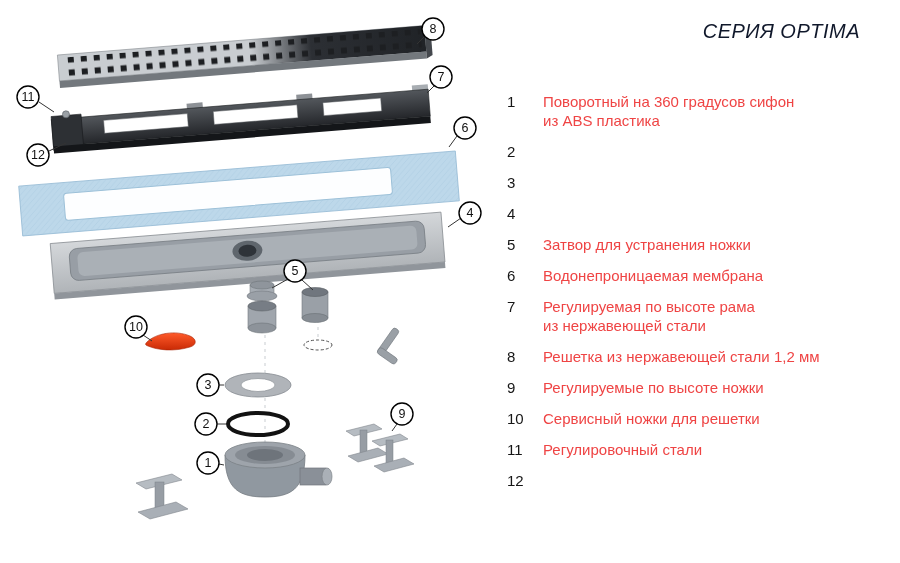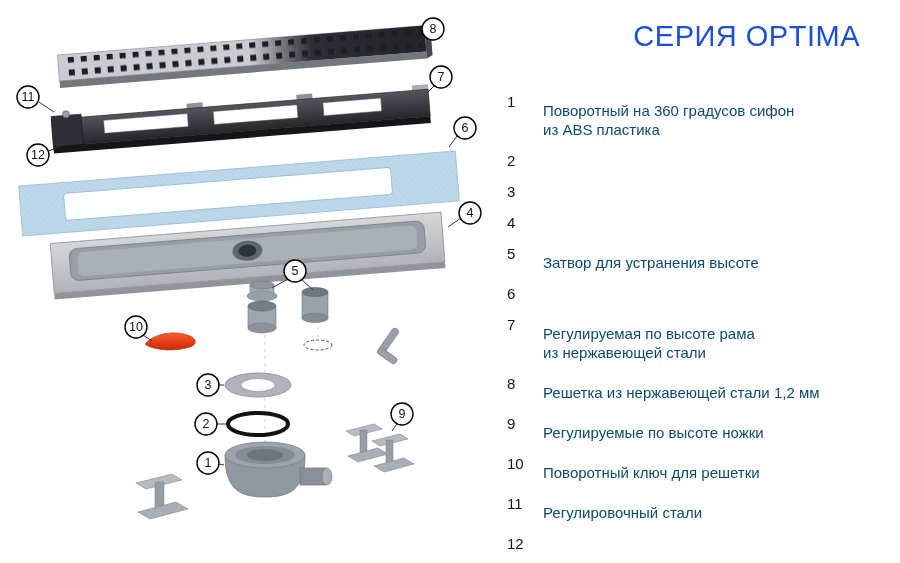--- a/index.html
+++ b/index.html
@@ -1,26 +1,26 @@
 <!DOCTYPE html>
 <html><head>
 <meta charset="utf-8">
 <style>
   html,body{margin:0;padding:0;background:#ffffff;}
   #page{position:relative;width:900px;height:563px;background:#ffffff;overflow:hidden;
         font-family:"Liberation Sans","DejaVu Sans",sans-serif;color:#1c1c1c;}
   #diagram{position:absolute;left:0;top:0;width:495px;height:563px;}
   svg text{font-family:"Liberation Sans","DejaVu Sans",sans-serif;}
   .callout-num{font-size:12.5px;fill:#111;}
-  .series-title{position:absolute;top:20px;right:40px;font-size:29px;letter-spacing:.5px;
-                font-weight:400;color:#1d4ed8;}
+  .series-title{position:absolute;top:20px;right:40px;font-size:20px;letter-spacing:.5px;
+                font-weight:400;color:#0f172a;font-style:italic;}
   .parts-list{position:absolute;left:507px;top:92px;width:372px;}
   .part-row{display:flex;margin-bottom:12px;font-size:15px;line-height:19px;}
   .part-num{width:36px;flex-shrink:0;color:#161616;}
-  .part-label{white-space:pre-line;color:#0c4a6e;max-width:330px;margin-top:9px;}
+  .part-label{white-space:pre-line;color:#ef4444;max-width:330px;}
 </style>
 </head>
 <body>
 
 <div id="page">
 
   <div id="diagram">
     <svg width="495" height="563" viewBox="0 0 495 563" xmlns="http://www.w3.org/2000/svg">
       <defs>
         <linearGradient id="fadeDark" x1="0" y1="0" x2="1" y2="0">
@@ -223,41 +223,42 @@
       <span class="part-num">2</span>
     </div>
     <div class="part-row">
       <span class="part-num">3</span>
     </div>
     <div class="part-row">
       <span class="part-num">4</span>
     </div>
     <div class="part-row">
       <span class="part-num">5</span>
-      <span class="part-label">Затвор для устранения высоте</span>
+      <span class="part-label">Затвор для устранения ножки</span>
     </div>
     <div class="part-row">
       <span class="part-num">6</span>
+      <span class="part-label">Водонепроницаемая мембрана</span>
     </div>
     <div class="part-row">
       <span class="part-num">7</span>
       <span class="part-label">Регулируемая по высоте рама
 из нержавеющей стали</span>
     </div>
     <div class="part-row">
       <span class="part-num">8</span>
       <span class="part-label">Решетка из нержавеющей стали 1,2 мм</span>
     </div>
     <div class="part-row">
       <span class="part-num">9</span>
       <span class="part-label">Регулируемые по высоте ножки</span>
     </div>
     <div class="part-row">
       <span class="part-num">10</span>
-      <span class="part-label">Поворотный ключ для решетки</span>
+      <span class="part-label">Сервисный ножки для решетки</span>
     </div>
     <div class="part-row">
       <span class="part-num">11</span>
       <span class="part-label">Регулировочный стали</span>
     </div>
     <div class="part-row">
       <span class="part-num">12</span>
     </div>
   </div>
 

